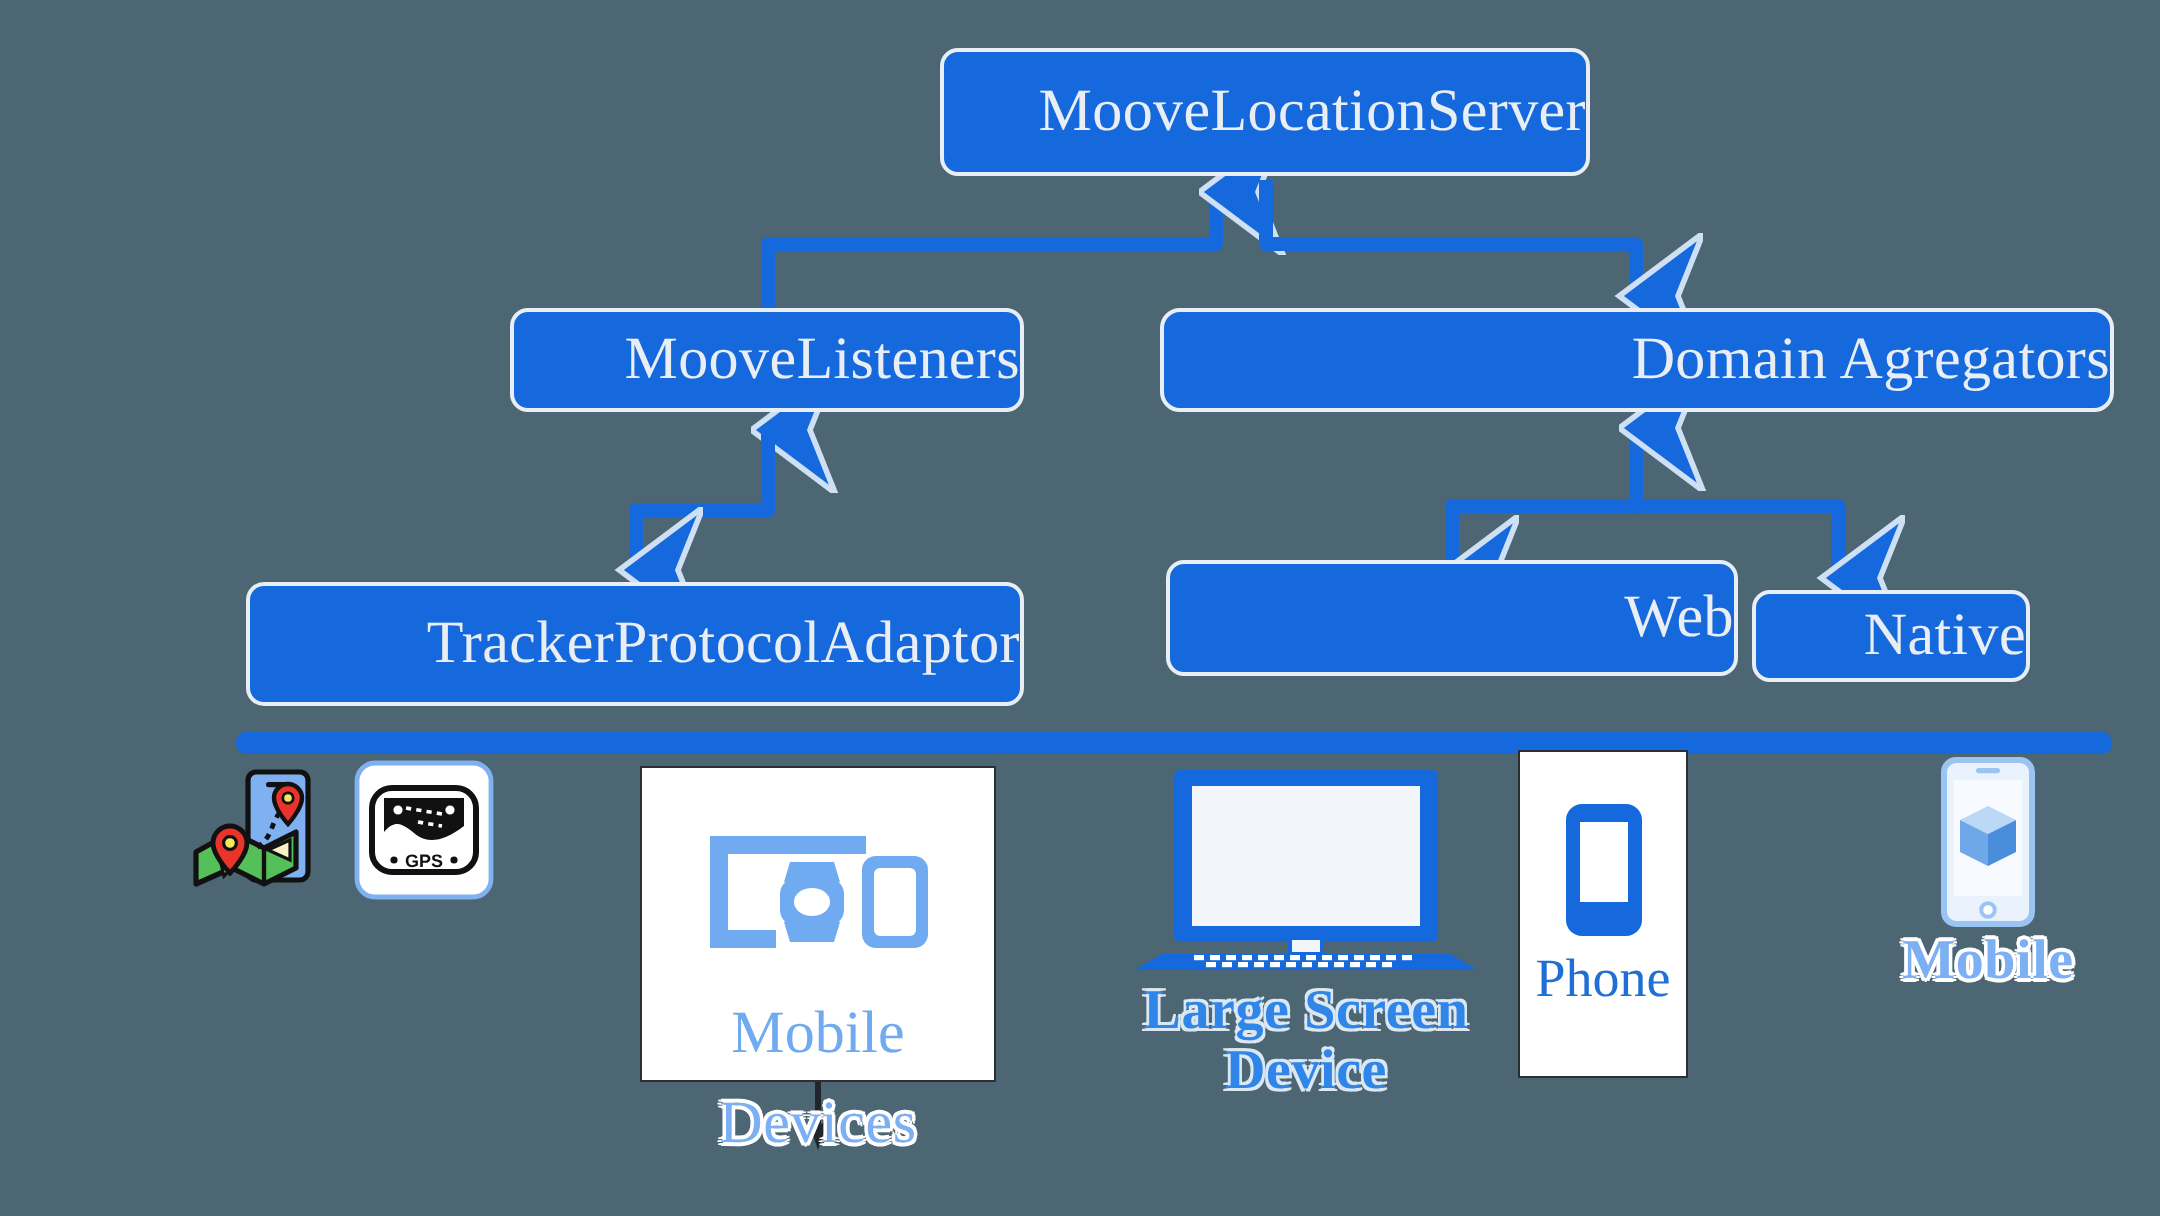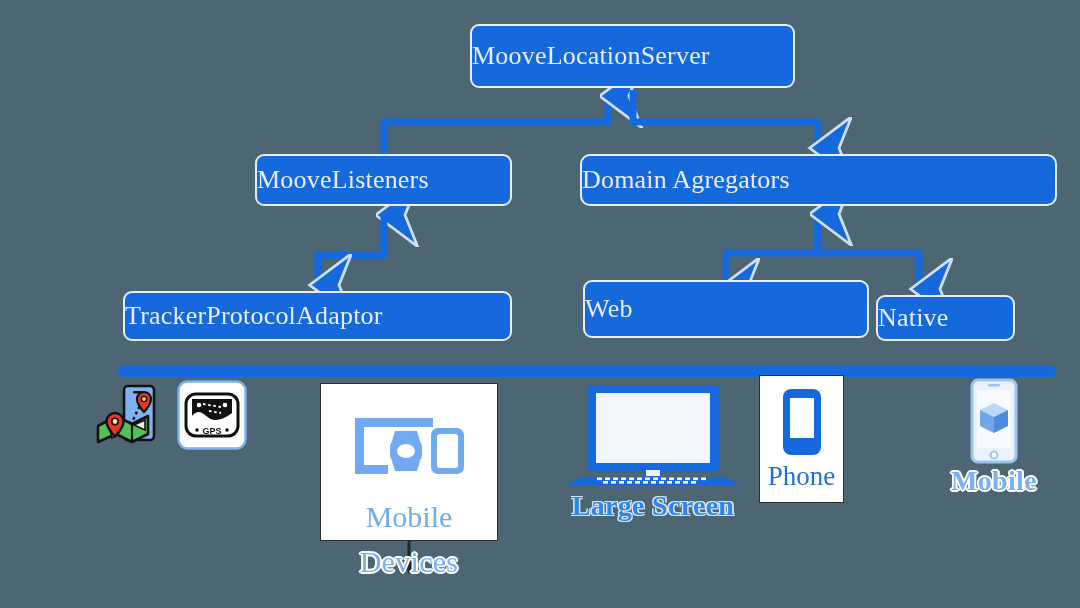--- a/index.html
+++ b/index.html
@@ -28,30 +28,30 @@
   }
   .node {
     position: absolute;
     box-sizing: border-box;
     background: #1569dd;
     border: 2px solid #e8eef5;
     border-radius: 9px;
     color: #e9eef4;
     display: flex;
     align-items: center;
-    justify-content: flex-start;
-    font-size: 26px;
+    justify-content: flex-end;
+    font-size: 30px;
     line-height: 1;
     letter-spacing: .2px;
     z-index: 3;
   }
   #node-server   { left: 470px; top: 24px;  width: 325px; height: 64px; }
   #node-listen   { left: 255px; top: 154px; width: 257px; height: 52px; }
   #node-domain   { left: 580px; top: 154px; width: 477px; height: 52px; border-radius: 10px; }
-  #node-tracker  { left: 123px; top: 291px; width: 389px; height: 50px; }
+  #node-tracker  { left: 123px; top: 291px; width: 389px; height: 62px; }
   #node-web      { left: 583px; top: 280px; width: 286px; height: 58px; }
   #node-native   { left: 876px; top: 295px; width: 139px; height: 46px; }
 
   .hbar {
     position: absolute;
     left: 118px;
     top: 366px;
     width: 938px;
     height: 11px;
     background: #1569dd;
@@ -128,26 +128,26 @@
     color: #2f86e8;
     text-shadow:
       -1.3px -1.3px 0 #dbe7f2, 1.3px -1.3px 0 #dbe7f2,
       -1.3px  1.3px 0 #dbe7f2, 1.3px  1.3px 0 #dbe7f2;
   }
 
   
   #grp-phone { left: 759px; top: 375px; width: 85px; }
   #grp-phone .card {
     width: 85px;
-    height: 128px;
+    height: 164px;
     display: flex;
     flex-direction: column;
     align-items: center;
     justify-content: flex-start;
-    padding-top: 11px;
+    padding-top: 24px;
   }
   #grp-phone .lbl-in {
     color: #1f6fd4;
     font-size: 27px;
     margin-top: 6px;
     line-height: 1;
   }
 
   
   #grp-mobile { left: 930px; top: 378px; width: 128px; }
@@ -297,20 +297,21 @@
         <rect x="98" y="100" width="5" height="2.6"></rect>
           <rect x="106" y="100" width="5" height="2.6"></rect>
         <rect x="114" y="100" width="5" height="2.6"></rect>
           <rect x="122" y="100" width="5" height="2.6"></rect>
         <rect x="130" y="100" width="5" height="2.6"></rect>
           <rect x="138" y="100" width="5" height="2.6"></rect>
       </g>
     </svg>
     <div class="devlabel">
       <div>Large Screen</div>
+      <div>Device</div>
     </div>
   </div>
 
   <div class="devgroup" id="grp-phone">
     <div class="card">
       <svg class="ic" width="44" height="70" viewBox="0 0 44 70">
         <rect x="3" y="2" width="38" height="66" rx="8" fill="#1569dd"></rect>
         <rect x="10" y="11" width="24" height="40" fill="#ffffff"></rect>
       </svg>
       <div class="lbl-in">Phone</div>

